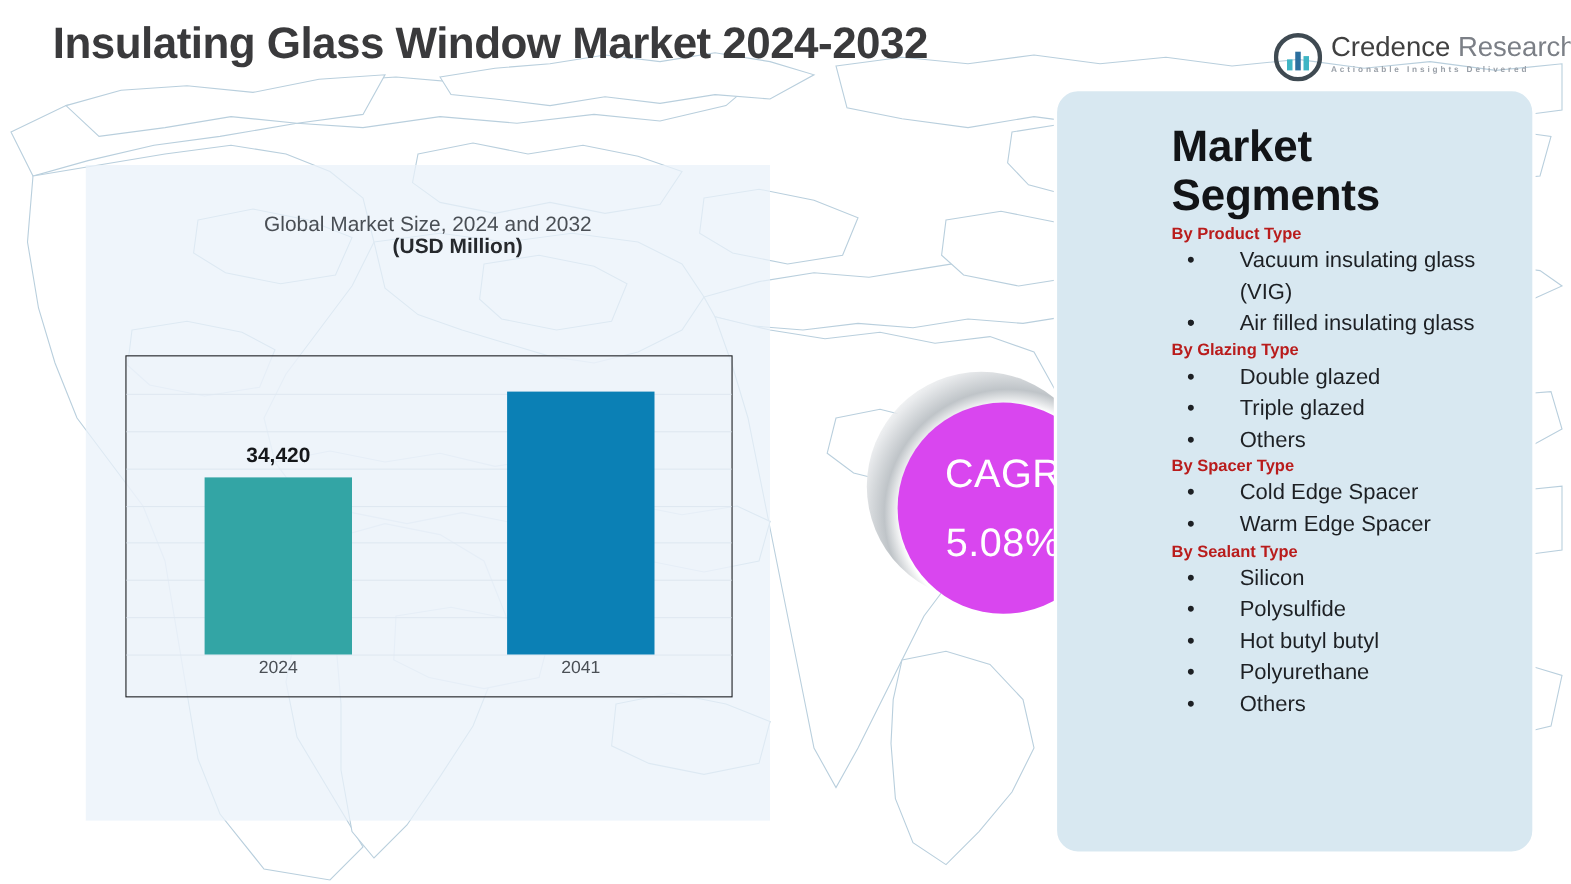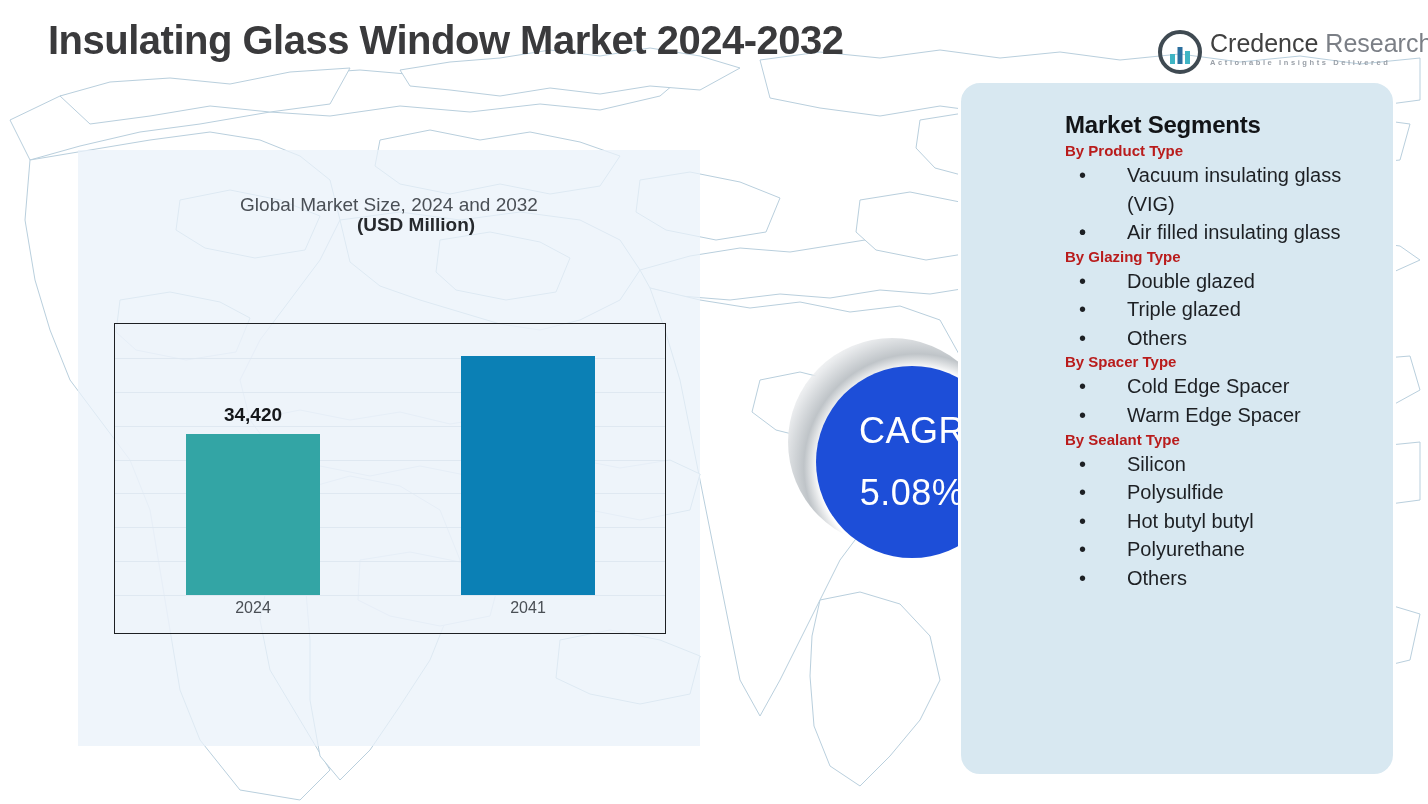--- a/index.html
+++ b/index.html
@@ -60,34 +60,34 @@
   }
   
   #cagrWrap{position:absolute;left:788px;top:338px;width:234px;height:234px;}
   #cagrRing{
     position:absolute;left:0;top:0;width:208px;height:208px;border-radius:50%;
     background:radial-gradient(circle at 62% 62%, #ffffff 54%, #bfc4c8 62%, #e9ebed 74%, rgba(255,255,255,0) 82%);
     filter:blur(.4px);
   }
   #cagrCircle{
     position:absolute;left:28px;top:28px;width:192px;height:192px;border-radius:50%;
-    background:#1d4ed8;color:#ffffff;display:flex;flex-direction:column;
+    background:#d946ef;color:#ffffff;display:flex;flex-direction:column;
     align-items:center;justify-content:center;line-height:1.08;gap:23px;
   }
   #cagrLabel{font-size:36px;letter-spacing:.5px;}
   #cagrValue{font-size:36px;letter-spacing:.5px;}
   
   #segPanel{
     position:absolute;left:958px;top:80px;width:438px;height:697px;
     background:#d8e8f1;border:3px solid #ffffff;border-radius:22px;
     box-sizing:border-box;overflow:hidden;
   }
   #segInner{padding:28px 18px 10px 104px;}
   #segHeading{
-    font-size:24px;font-weight:bold;color:#121417;
+    font-size:40px;font-weight:bold;color:#121417;
     margin:0 0 2px 0;letter-spacing:-.2px;
   }
   .segGroup{font-size:15px;font-weight:bold;color:#b91c1c;margin:0;line-height:1.33;}
   .segItem{
     font-size:20px;color:#1d2024;line-height:1.43;
     position:relative;padding-left:62px;margin:0;
   }
   .segItem .dot{position:absolute;left:14px;top:0;font-size:20px;line-height:1.43;}
 </style>
 </head>

